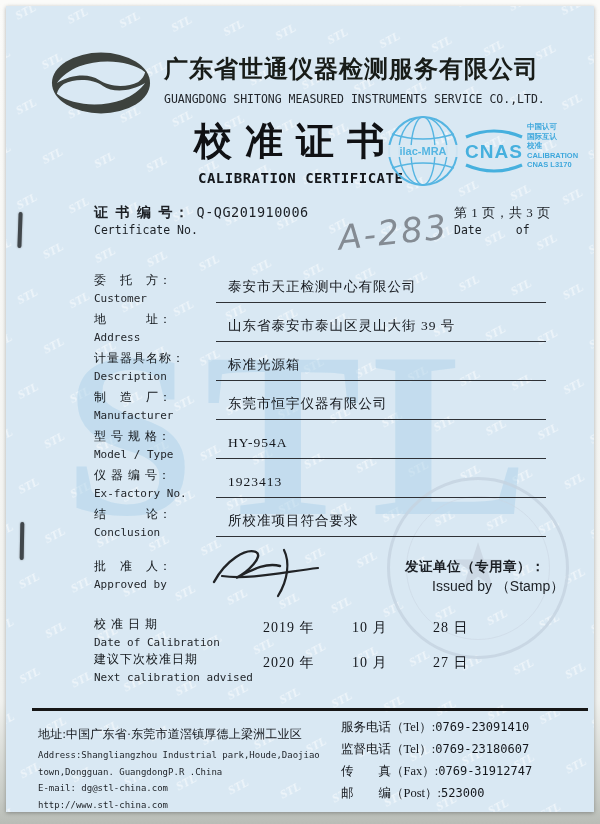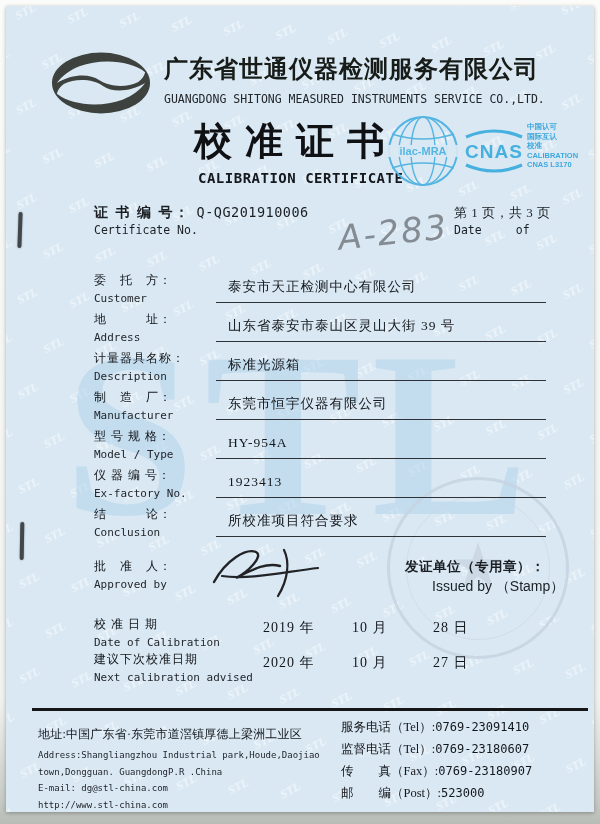--- a/index.html
+++ b/index.html
@@ -258,21 +258,21 @@
         <div class="contact-line">
           <span class="contact-label">服务电话（Tel）:</span>
           <span class="contact-value">0769-23091410</span>
         </div>
         <div class="contact-line">
           <span class="contact-label">监督电话（Tel）:</span>
           <span class="contact-value">0769-23180607</span>
         </div>
         <div class="contact-line">
           <span class="contact-label">传　　真（Fax）:</span>
-          <span class="contact-value">0769-23180907</span>
+          <span class="contact-value">0769-31912747</span>
         </div>
         <div class="contact-line">
           <span class="contact-label">邮　　编（Post）:</span>
           <span class="contact-value">523000</span>
         </div>
       </div>
     </div>
 
   </div>
 </div>

